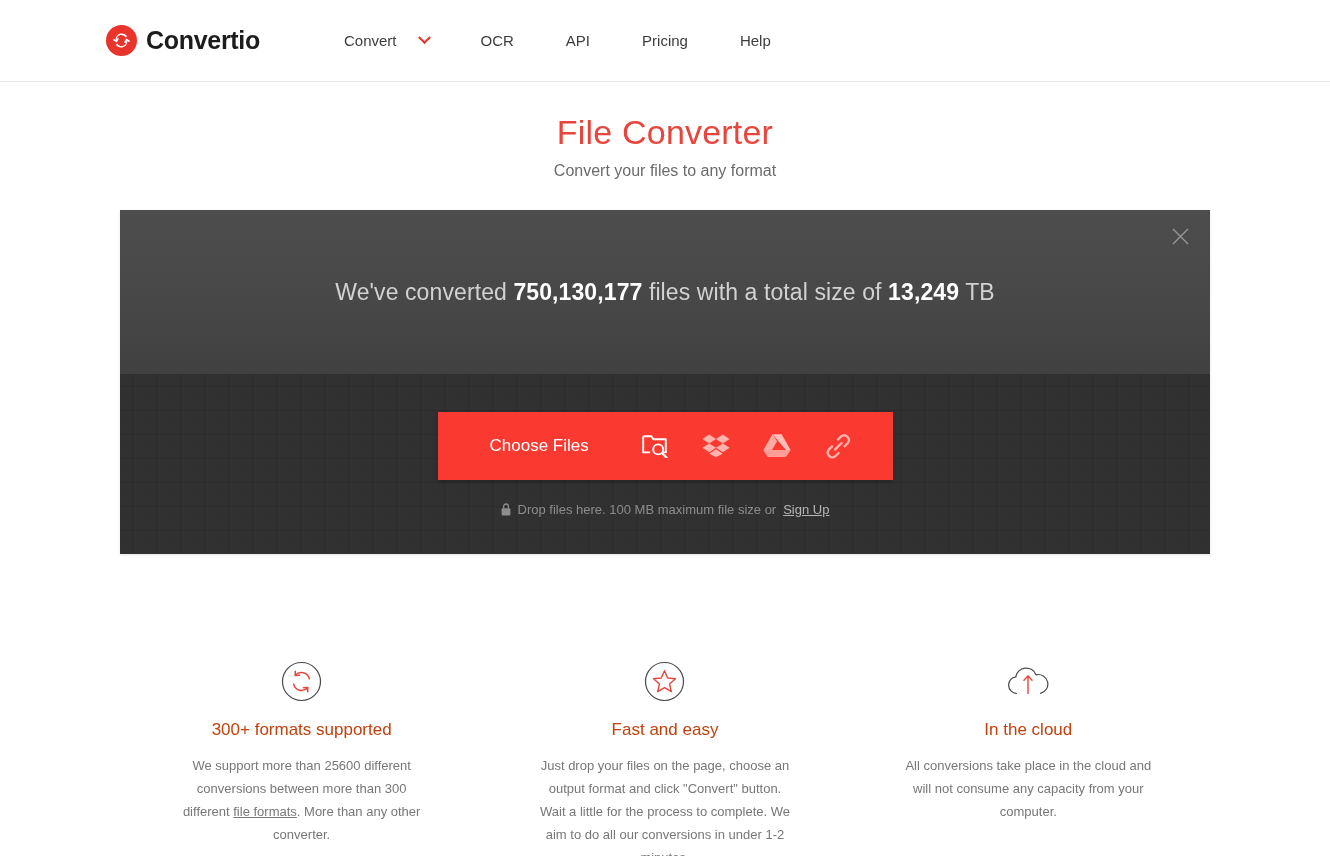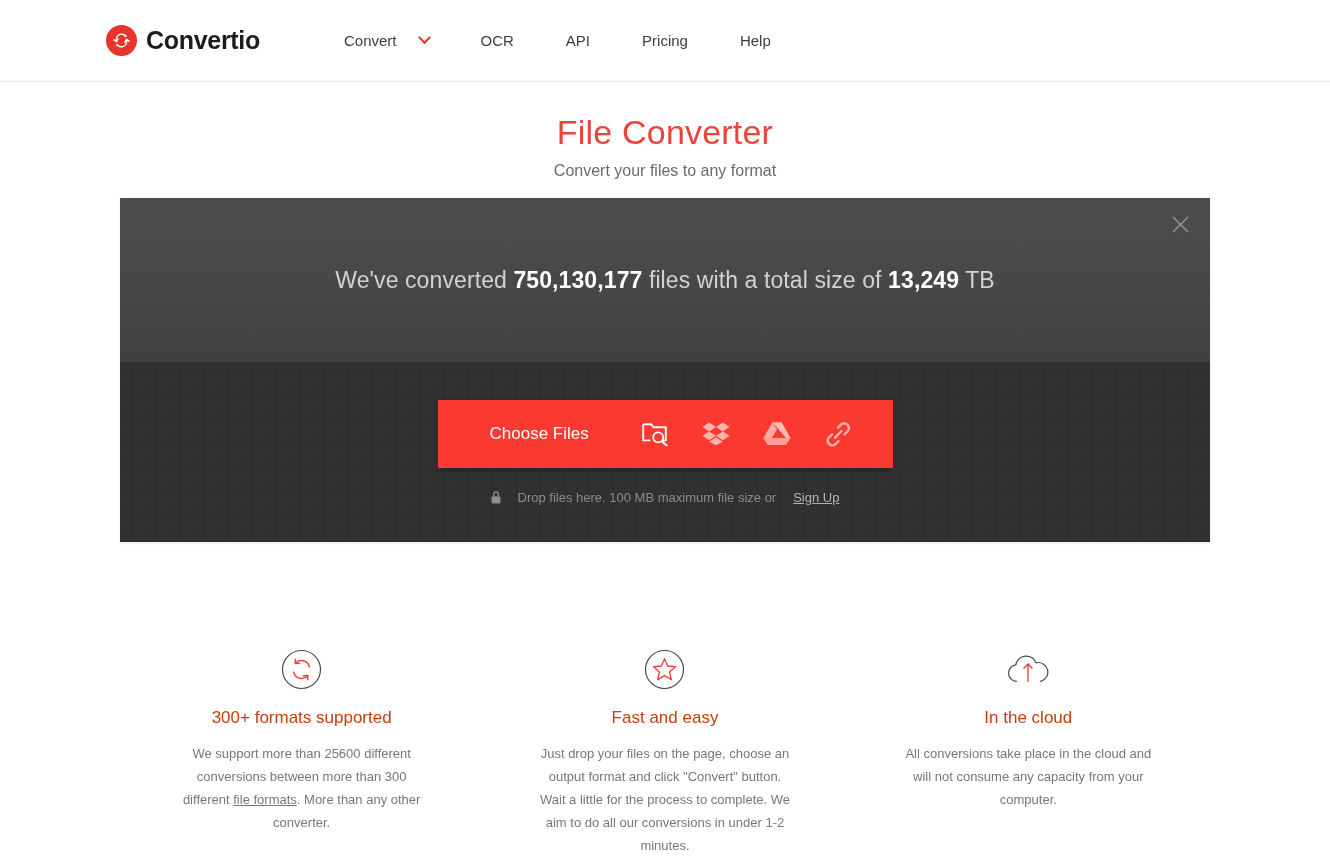--- a/index.html
+++ b/index.html
@@ -96,21 +96,21 @@
   .page-subtitle {
     font-size: 16px;
     color: #6b6b6b;
     margin: 10px 0 0;
     font-weight: normal;
   }
 
   
   .uploader {
     width: 1090px;
-    margin: 18px auto 0;
+    margin: 30px auto 0;
     position: relative;
     box-shadow: 0 1px 3px rgba(0,0,0,0.10);
   }
   .stats-bar {
     height: 164px;
     background: linear-gradient(to bottom, #4d4d4d 0%, #474747 60%, #404040 100%);
     display: flex;
     align-items: center;
     justify-content: center;
     position: relative;
@@ -183,21 +183,21 @@
     cursor: pointer;
   }
   .choose-icon svg { display:block; }
 
   .drop-hint {
     margin-top: 22px;
     font-size: 13px;
     color: #8d8d8d;
     display: flex;
     align-items: center;
-    gap: 17px;
+    gap: 7px;
     white-space: nowrap;
   }
   .drop-hint a {
     color: #b6b6b6;
     text-decoration: underline;
     cursor: pointer;
   }
   .lock-icon { display:block; }
 
   

